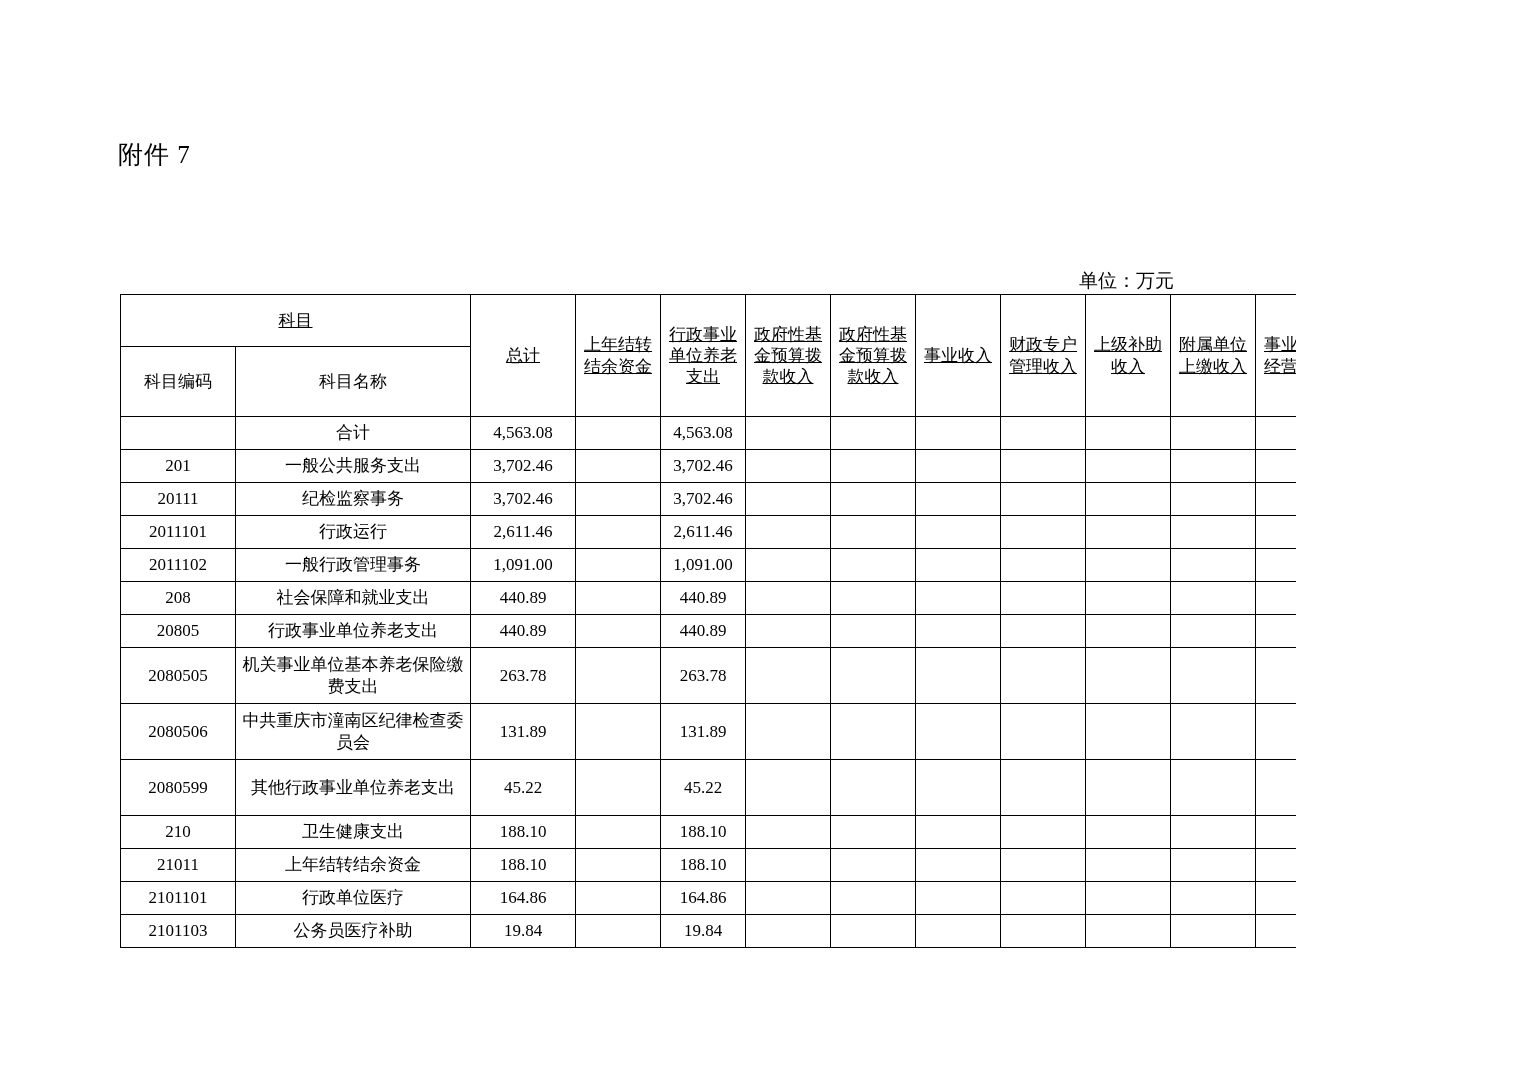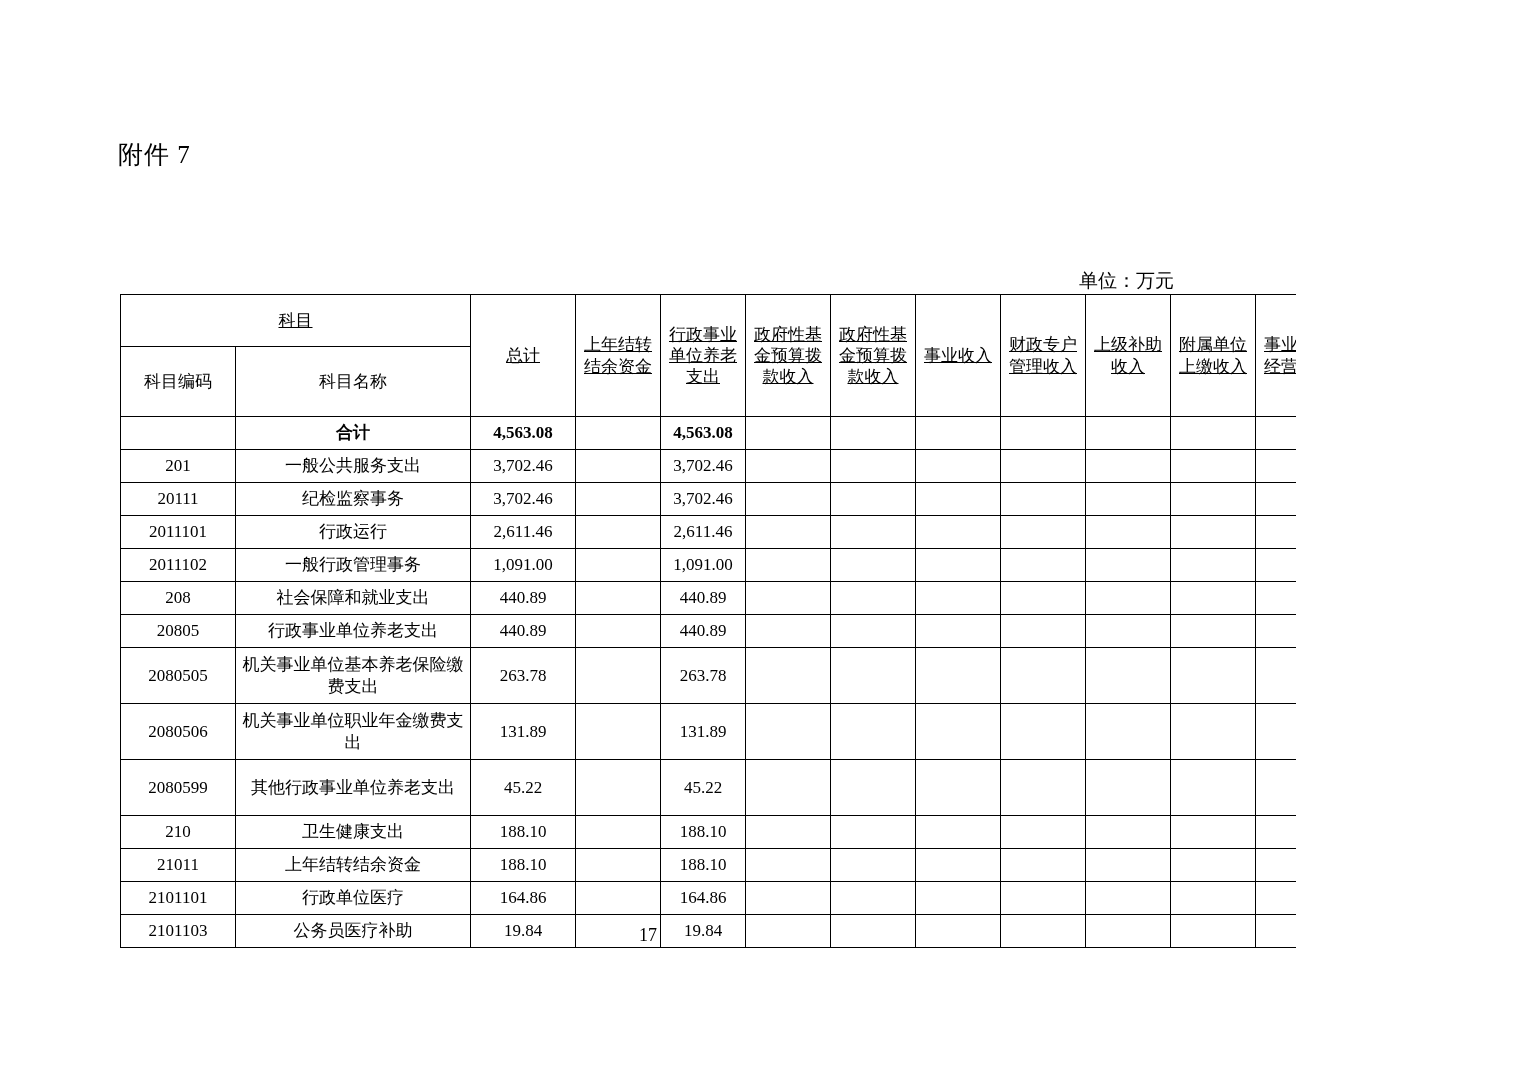--- a/index.html
+++ b/index.html
@@ -71,21 +71,21 @@
   .row-h-head1 { height: 52px; text-decoration: underline; }
   .row-h-head2 { height: 70px; }
   .row-h-data { height: 33px; }
   .row-h-tall { height: 56px; margin-top: 8px; }
   td.num {
     text-align: right;
     padding-right: 12px;
     font-family: "Liberation Serif", "DejaVu Serif", serif;
   }
   tr.total-row td {
-    font-weight: bold;
+    font-weight: normal;
   }
   .page-number {
     position: absolute;
     left: 0;
     right: 0;
     top: 925px;
     text-align: center;
     font-size: 18px;
   }
   .wrap-2 { line-height: 1.25; }
@@ -252,21 +252,21 @@
           <td class="num"></td>
           <td class="num"></td>
           <td class="num"></td>
           <td class="num"></td>
           <td class="num"></td>
           <td class="num"></td>
           <td class="num"></td>
         </tr>
         <tr class="row-h-data row-h-tall">
           <td>2080506</td>
-          <td>机关事业单位职业年金缴费支出</td>
+          <td>中共重庆市潼南区纪律检查委员会</td>
           <td class="num">131.89</td>
           <td class="num"></td>
           <td class="num">131.89</td>
           <td class="num"></td>
           <td class="num"></td>
           <td class="num"></td>
           <td class="num"></td>
           <td class="num"></td>
           <td class="num"></td>
           <td class="num"></td>
@@ -343,15 +343,14 @@
           <td class="num"></td>
           <td class="num"></td>
           <td class="num"></td>
           <td class="num"></td>
           <td class="num"></td>
           <td class="num"></td>
         </tr>
       </tbody>
   </table>
 
-  <div class="page-number">17</div>
 
 </div>
 
 </body></html>

